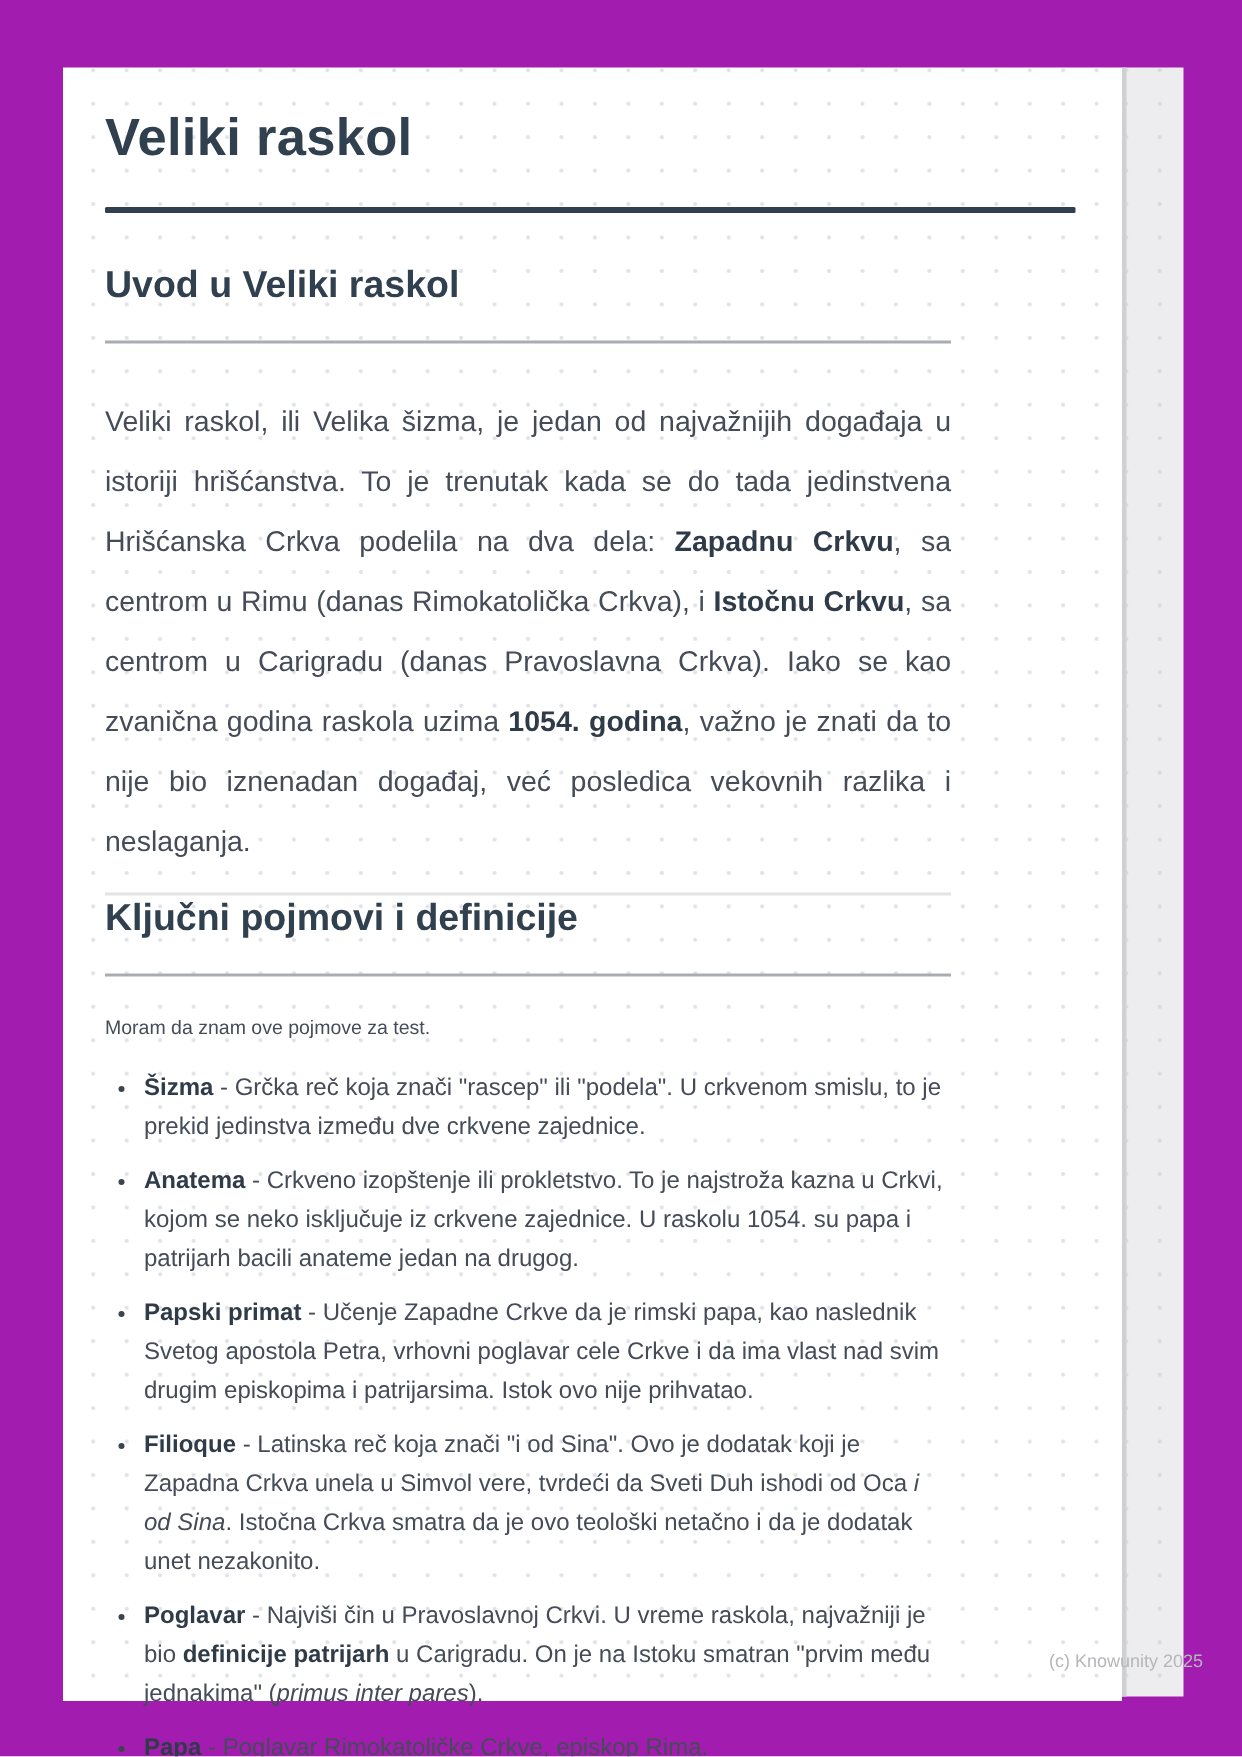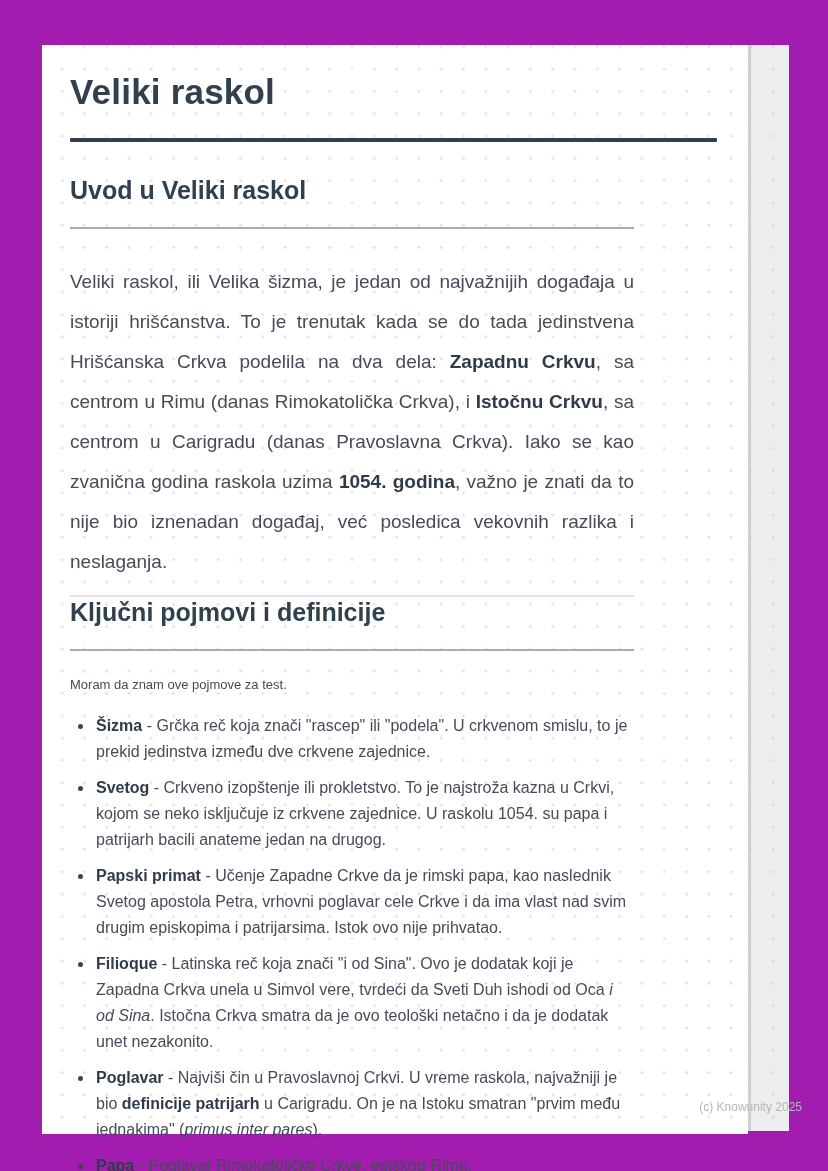--- a/index.html
+++ b/index.html
@@ -112,21 +112,21 @@
         <h2 class="section-heading">Uvod u Veliki raskol</h2>
         <p class="body-paragraph">Veliki raskol, ili Velika šizma, je jedan od najvažnijih događaja u istoriji hrišćanstva. To je trenutak kada se do tada jedinstvena Hrišćanska Crkva podelila na dva dela: <strong>Zapadnu Crkvu</strong>, sa centrom u Rimu (danas Rimokatolička Crkva), i <strong>Istočnu Crkvu</strong>, sa centrom u Carigradu (danas Pravoslavna Crkva). Iako se kao zvanična godina raskola uzima <strong>1054. godina</strong>, važno je znati da to nije bio iznenadan događaj, već posledica vekovnih razlika i neslaganja.</p>
         <hr class="section-divider">
       </section>
 
       <section class="section-terms">
         <h2 class="section-heading">Ključni pojmovi i definicije</h2>
         <p class="intro-line">Moram da znam ove pojmove za test.</p>
         <ul class="terms-list">
             <li><strong>Šizma</strong> - Grčka reč koja znači "rascep" ili "podela". U crkvenom smislu, to je prekid jedinstva između dve crkvene zajednice.</li>
-            <li><strong>Svetog</strong> - Crkveno izopštenje ili prokletstvo. To je najstroža kazna u Crkvi, kojom se neko isključuje iz crkvene zajednice. U raskolu 1054. su papa i patrijarh bacili anateme jedan na drugog.</li>
+            <li><strong>Anatema</strong> - Crkveno izopštenje ili prokletstvo. To je najstroža kazna u Crkvi, kojom se neko isključuje iz crkvene zajednice. U raskolu 1054. su papa i patrijarh bacili anateme jedan na drugog.</li>
             <li><strong>Papski primat</strong> - Učenje Zapadne Crkve da je rimski papa, kao naslednik Svetog apostola Petra, vrhovni poglavar cele Crkve i da ima vlast nad svim drugim episkopima i patrijarsima. Istok ovo nije prihvatao.</li>
             <li><strong>Filioque</strong> - Latinska reč koja znači "i od Sina". Ovo je dodatak koji je Zapadna Crkva unela u Simvol vere, tvrdeći da Sveti Duh ishodi od Oca <em>i od Sina</em>. Istočna Crkva smatra da je ovo teološki netačno i da je dodatak unet nezakonito.</li>
             <li><strong>Poglavar</strong> - Najviši čin u Pravoslavnoj Crkvi. U vreme raskola, najvažniji je bio <strong>definicije patrijarh</strong> u Carigradu. On je na Istoku smatran "prvim među jednakima" (<em>primus inter pares</em>).</li>
             <li><strong>Papa</strong> - Poglavar Rimokatoličke Crkve, episkop Rima.</li>
           </ul>
         <hr class="end-divider">
       </section>
 
     </div>
   </div>

